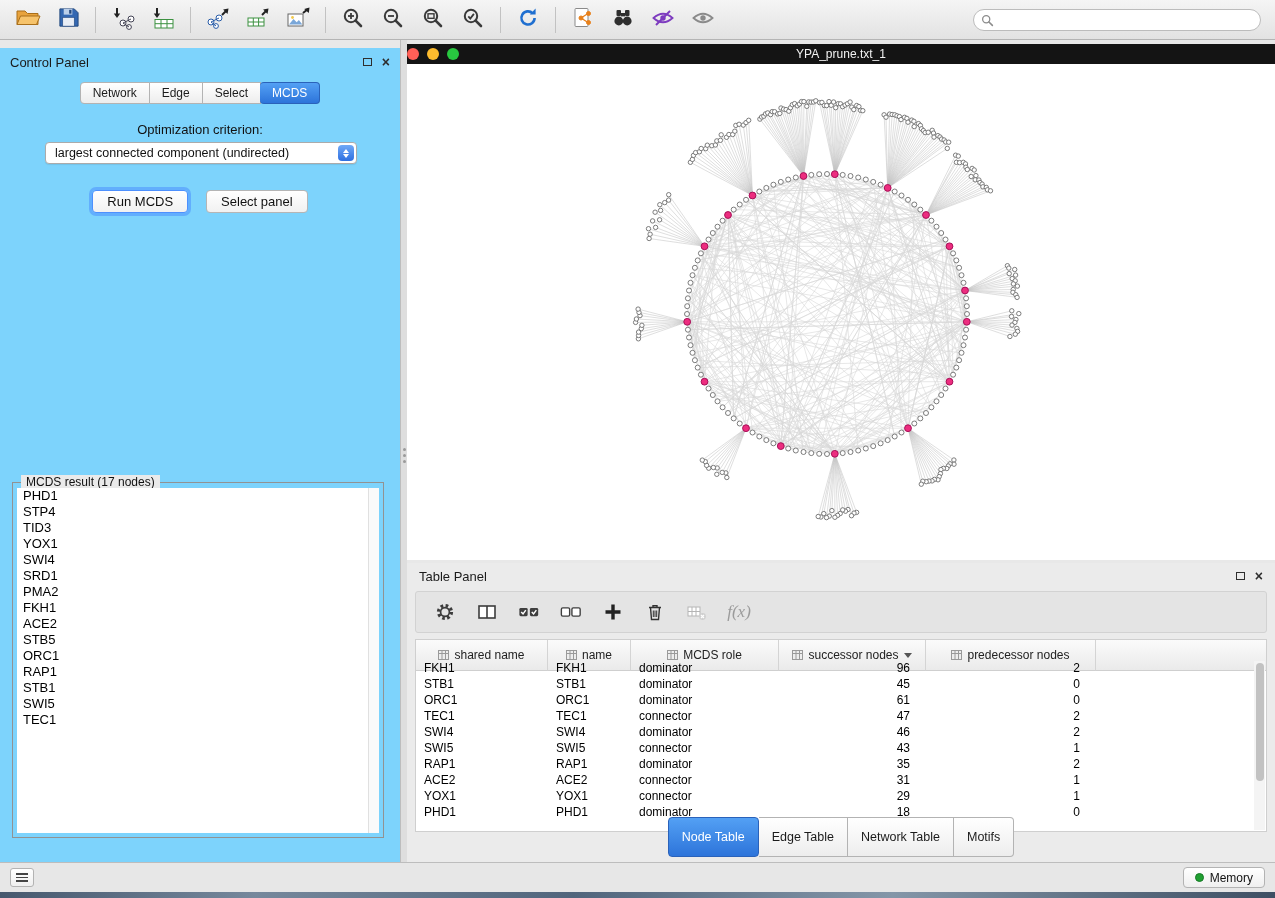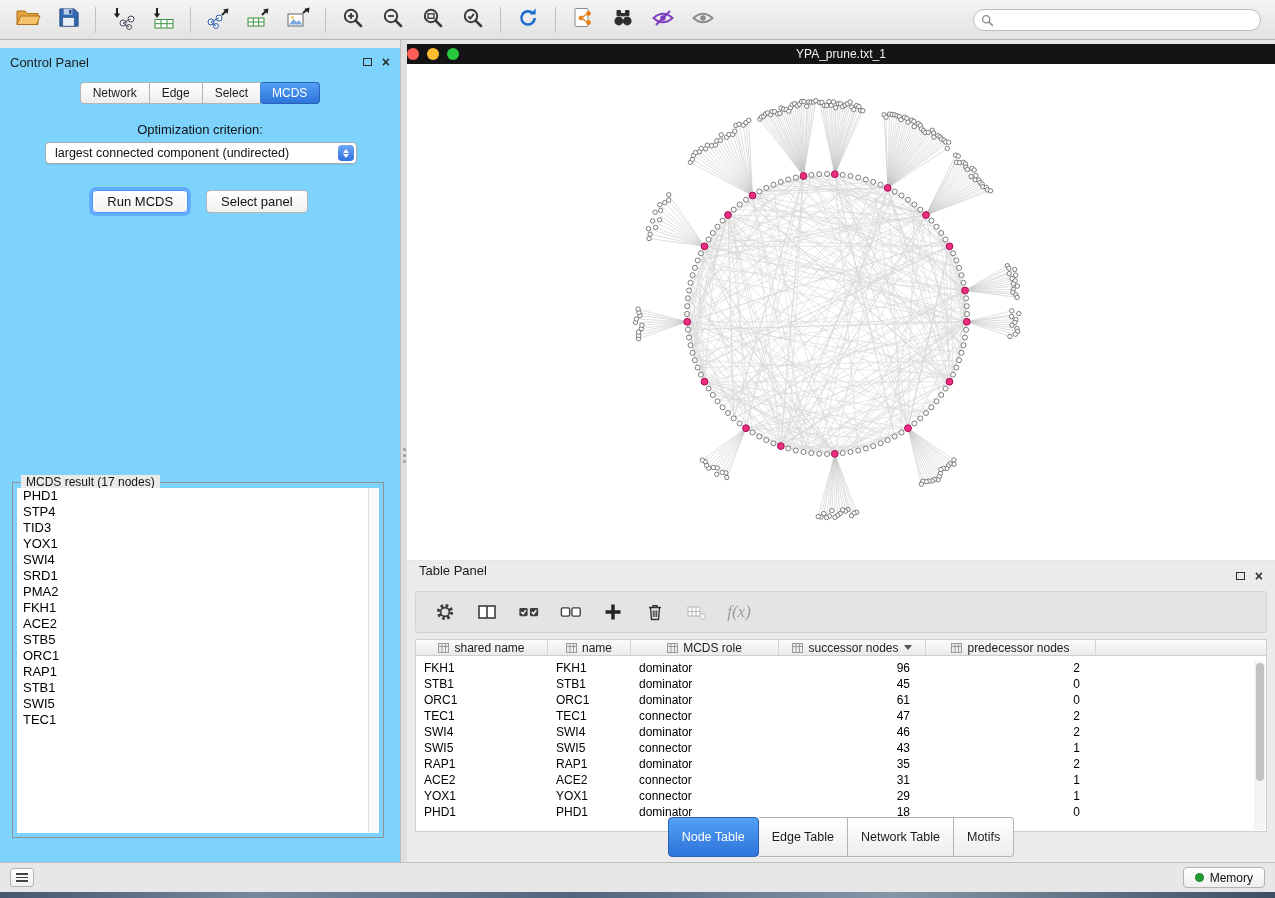--- a/index.html
+++ b/index.html
@@ -56,29 +56,29 @@
   
   .net-titlebar { position:absolute; left:407px; top:44px; right:0; height:20px; background:#141414;
     display:flex; align-items:center; padding-left:0; }
   .tl { width:12px; height:12px; border-radius:50%; margin-right:8px; }
   .net-title { position:absolute; left:0; right:0; text-align:center; color:#f2f2f2; font-size:12px; }
   .net-canvas { position:absolute; left:407px; top:64px; right:0; height:496px; background:#fff; }
   .net-canvas svg { display:block; }
 
   
   .table-panel { position:absolute; left:407px; top:563px; right:0; bottom:36px; background:#ebebeb; }
-  .tp-header { height:26px; display:flex; padding:0 12px; font-size:13px; color:#1b1b1b; }
+  .tp-header { height:26px; display:flex; align-items:center; padding:0 12px; font-size:13px; color:#1b1b1b; }
   .tp-toolbar { position:absolute; left:8px; right:8px; top:28px; height:42px; background:#e4e4e4;
     border:1px solid #d2d2d2; border-radius:3px; display:flex; align-items:center; gap:20px; padding:0 18px; }
   .tp-ic { width:22px; height:22px; display:flex; align-items:center; justify-content:center; }
   .fx { font-family:"Liberation Serif", serif; font-style:italic; font-size:17px; color:#9b9b9b; }
   .tp-table { position:absolute; left:8px; right:8px; top:76px; bottom:30px; background:#fff; border:1px solid #cfcfcf; overflow:hidden; }
   .thead { display:flex; height:20px; }
   .th { display:flex; align-items:center; justify-content:center; gap:5px; font-size:12px; color:#222;
-    background:linear-gradient(#fbfbfb,#eaeaea); border-right:1px solid #d4d4d4; border-bottom:1px solid #cfcfcf; height:16px; }
+    background:linear-gradient(#fbfbfb,#eaeaea); border-right:1px solid #d4d4d4; border-bottom:1px solid #cfcfcf; height:31px; }
   .c0{width:132px}.c1{width:83px}.c2{width:148px}.c3{width:147px}.c4{width:170px}.c5{flex:1; border-right:none;}
   .tr { display:flex; height:16px; }
   .td { font-size:12px; line-height:16px; color:#000; white-space:nowrap; overflow:hidden; }
   .td.textcol { padding-left:8px; }
   .td.num { text-align:right; padding-right:16px; }
   .chev { width:0; height:0; border-left:4px solid transparent; border-right:4px solid transparent; border-top:5px solid #555; }
   .vscroll { position:absolute; right:1px; top:21px; bottom:1px; width:11px; background:#f4f4f4; }
   .vthumb { position:absolute; top:2px; right:1px; width:8px; height:118px; background:#c2c2c2; border-radius:4px; }
   .tp-tabs { position:absolute; left:0; right:0; bottom:5px; display:flex; justify-content:center; }
   .tp-tab { font-size:12.5px; padding:12px 13px; background:linear-gradient(#ffffff,#ededed);

